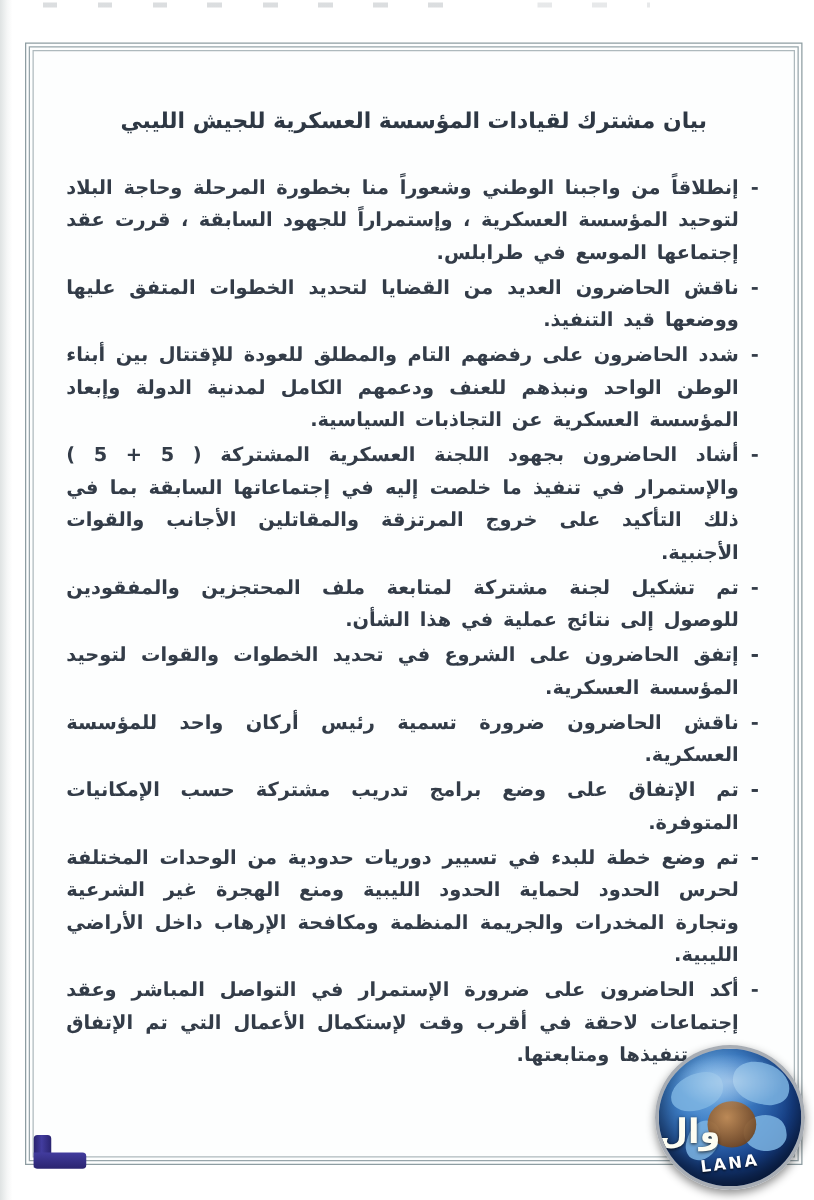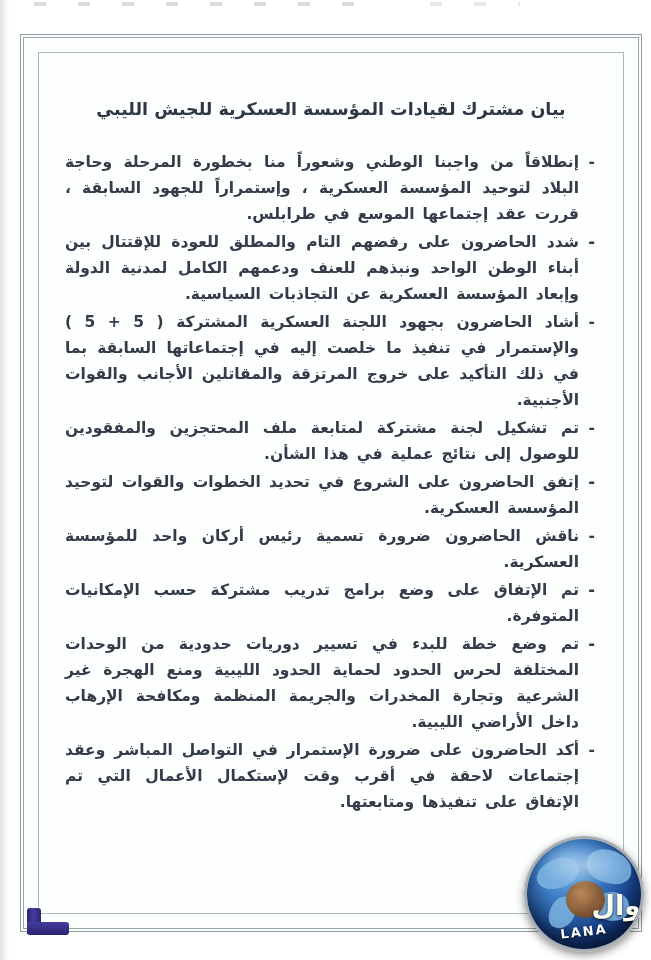--- a/index.html
+++ b/index.html
@@ -22,21 +22,21 @@
   .top-artifact.second{left:430px;width:90px;opacity:.3;}
 
   
   .frame-outer{
     position:absolute;left:20px;top:34px;width:622px;height:898px;
     border:1px solid #8e9da2;box-sizing:border-box;padding:2px;
     background:#fdfefe;
   }
   .frame-mid{
     width:100%;height:100%;box-sizing:border-box;
-    border:1px solid #97a5aa;padding:14px;
+    border:1px solid #97a5aa;padding:2px;
   }
   .frame-inner{
     width:100%;height:100%;box-sizing:border-box;
     border:1px solid #aeb9bd;
     padding:26px 26px 40px 26px;
     display:flex;flex-direction:column;
   }
 
   .doc-title{
     direction:rtl;text-align:center;
@@ -83,21 +83,21 @@
   .globe .land.l1{left:8%;top:18%;width:38%;height:26%;border-radius:60% 40% 55% 45%;transform:rotate(-14deg);}
   .globe .land.l2{left:52%;top:10%;width:40%;height:30%;border-radius:45% 60% 40% 55%;transform:rotate(10deg);}
   .globe .land.l3{left:20%;top:52%;width:22%;height:30%;border-radius:55% 45% 60% 40%;transform:rotate(18deg);}
   .globe .land.l4{left:60%;top:48%;width:30%;height:26%;border-radius:50% 55% 45% 60%;transform:rotate(-8deg);}
   .globe .core{
     position:absolute;left:34%;top:38%;width:34%;height:34%;border-radius:50%;
     background:radial-gradient(circle at 40% 35%,#c98a4a,#7a4a20 70%,#3c2410);
     opacity:.9;
   }
   .globe .logo-ar{
-    position:absolute;left:0;right:0;top:46%;text-align:right;
+    position:absolute;left:0;right:0;top:46%;text-align:left;
     color:#fdfdf2;font-size:27px;font-weight:bold;direction:rtl;
     text-shadow:0 1px 3px rgba(0,0,0,.8);
   }
   .globe .logo-en{
     position:absolute;left:0;right:0;top:77%;text-align:center;
     color:#ffffff;font-size:13px;font-weight:bold;letter-spacing:2px;
     transform:rotate(-7deg);
     text-shadow:0 1px 2px rgba(0,0,0,.8);
   }
 </style>
@@ -115,20 +115,21 @@
       <h1 class="doc-title">بيان مشترك لقيادات المؤسسة العسكرية للجيش الليبي</h1>
 
       <div class="statement-list">
   <div class="item">
     <span class="marker">-</span>
     <span class="item-text">إنطلاقاً من واجبنا الوطني وشعوراً منا بخطورة المرحلة وحاجة البلاد لتوحيد المؤسسة العسكرية ، وإستمراراً للجهود السابقة ، قررت عقد إجتماعها الموسع في طرابلس.</span>
   </div>
 
   <div class="item">
     <span class="marker">-</span>
+    <span class="item-text">ناقش الحاضرون العديد من القضايا لتحديد الخطوات المتفق عليها ووضعها قيد التنفيذ.</span>
   </div>
 
   <div class="item">
     <span class="marker">-</span>
     <span class="item-text">شدد الحاضرون على رفضهم التام والمطلق للعودة للإقتتال بين أبناء الوطن الواحد ونبذهم للعنف ودعمهم الكامل لمدنية الدولة وإبعاد المؤسسة العسكرية عن التجاذبات السياسية.</span>
   </div>
 
   <div class="item">
     <span class="marker">-</span>
     <span class="item-text">أشاد الحاضرون بجهود اللجنة العسكرية المشتركة ( 5 + 5 ) والإستمرار في تنفيذ ما خلصت إليه في إجتماعاتها السابقة بما في ذلك التأكيد على خروج المرتزقة والمقاتلين الأجانب والقوات الأجنبية.</span>

